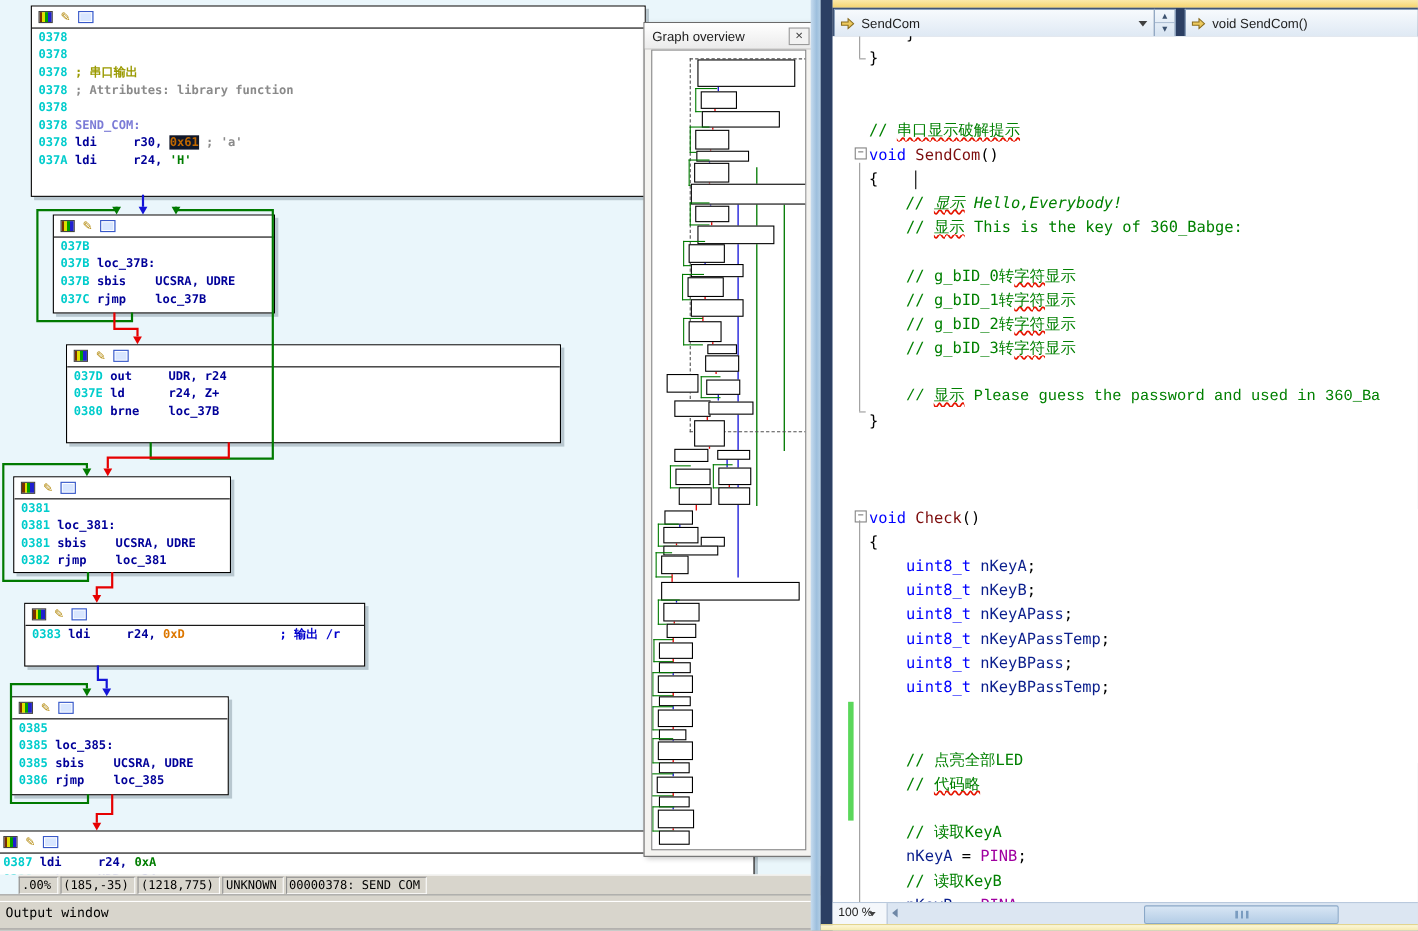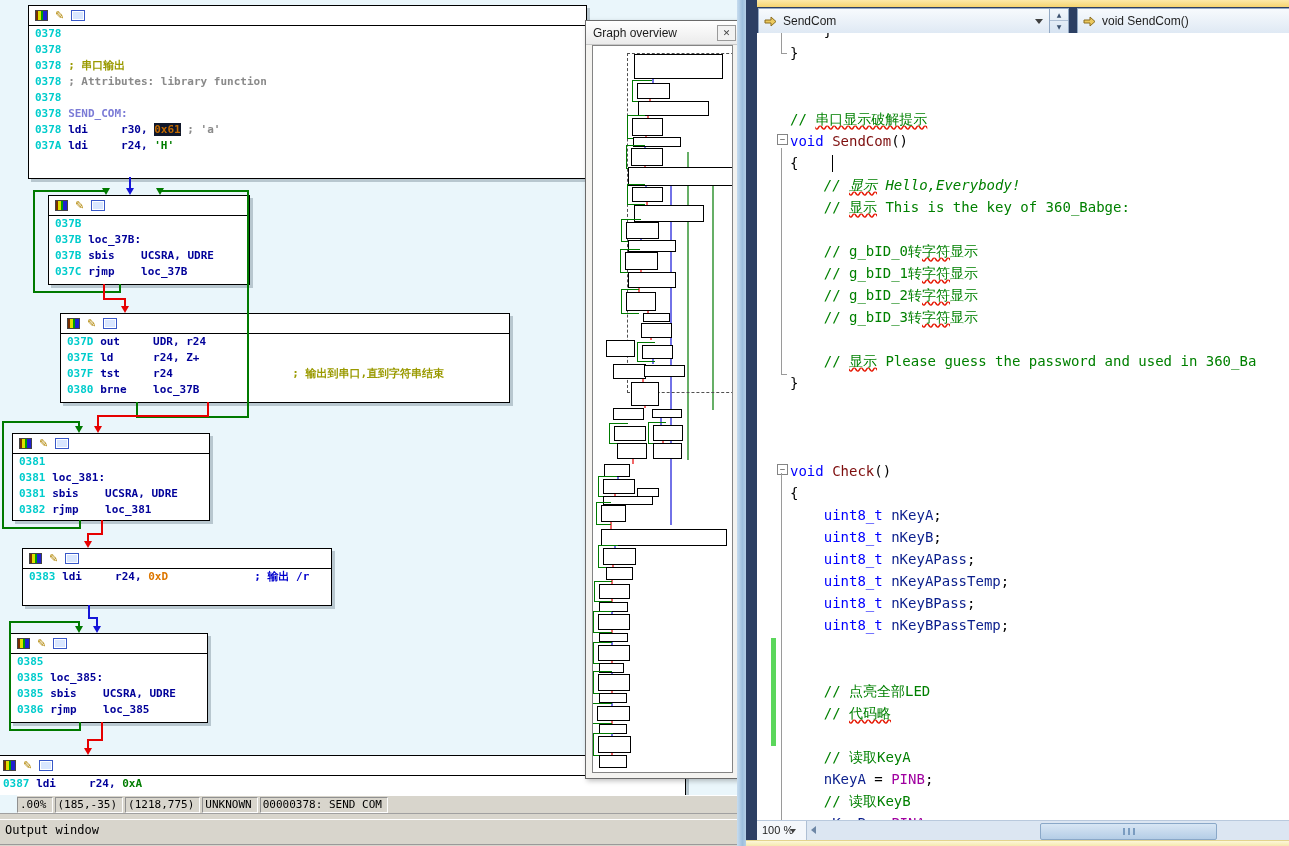--- a/index.html
+++ b/index.html
@@ -102,21 +102,20 @@
         <pre class="asm"><span class="a">037C </span><span class="i">rjmp    loc_37B</span></pre>
       </div>
       <div class="blk" style="left: 60px; top: 313px; width: 448px; height: 88px;">
         <div class="blkhdr">
           <span class="ic ic1"></span>
           <span class="ic ic2">✎</span>
           <span class="ic ic3"></span>
         </div>
         <pre class="asm"><span class="a">037D </span><span class="i">out     UDR, r24</span></pre>
         <pre class="asm"><span class="a">037E </span><span class="i">ld      r24, Z+</span></pre>
-        <pre class="asm"><span class="a">037F </span><span class="i">tst     r24</span><span class="i">                  </span><span class="m">; 输出到串口,直到字符串结束</span></pre>
         <pre class="asm"><span class="a">0380 </span><span class="i">brne    loc_37B</span></pre>
       </div>
       <div class="blk" style="left: 12px; top: 433px; width: 196px; height: 86px;">
         <div class="blkhdr">
           <span class="ic ic1"></span>
           <span class="ic ic2">✎</span>
           <span class="ic ic3"></span>
         </div>
         <pre class="asm"><span class="a">0381</span></pre>
         <pre class="asm"><span class="a">0381 </span><span class="i">loc_381:</span></pre>
@@ -341,21 +340,21 @@
         <div class="eline" style="top: 97px;"><span class="kw">void</span><span class="pl"> </span><span class="fn">SendCom</span><span class="pl">()</span></div>
         <div class="eline" style="top: 119px;"><span class="pl">{</span><span class="caret" style="left: 41.5px;"></span></div>
         <div class="eline" style="top: 141px; font-style: italic;"><span class="cm">    // </span><span class="cm sq">显示</span><span class="cm"> Hello,Everybody!</span></div>
         <div class="eline" style="top: 163px;"><span class="cm">    // </span><span class="cm sq">显示</span><span class="cm"> This is the key of 360_Babge:</span></div>
         <div class="eline" style="top: 185px;"></div>
         <div class="eline" style="top: 207px;"><span class="cm">    // g_bID_0转</span><span class="cm sq">字符</span><span class="cm">显示</span></div>
         <div class="eline" style="top: 229px;"><span class="cm">    // g_bID_1转</span><span class="cm sq">字符</span><span class="cm">显示</span></div>
         <div class="eline" style="top: 251px;"><span class="cm">    // g_bID_2转</span><span class="cm sq">字符</span><span class="cm">显示</span></div>
         <div class="eline" style="top: 273px;"><span class="cm">    // g_bID_3转</span><span class="cm sq">字符</span><span class="cm">显示</span></div>
         <div class="eline" style="top: 295px;"></div>
-        <div class="eline" style="top: 317px;"><span class="cm">    // </span><span class="cm sq">显示</span><span class="cm"> Please guess the password and used in 360_Ba</span></div>
+        <div class="eline" style="top: 317px; font-family: Liberation Mono, monospace;"><span class="cm">    // </span><span class="cm sq">显示</span><span class="cm"> Please guess the password and used in 360_Ba</span></div>
         <div class="eline" style="top: 339px;"><span class="pl">}</span></div>
         <div class="eline" style="top: 361px;"></div>
         <div class="eline" style="top: 383px;"></div>
         <div class="eline" style="top: 405px;"></div>
         <div class="eline" style="top: 427px;"><span class="kw">void</span><span class="pl"> </span><span class="fn">Check</span><span class="pl">()</span></div>
         <div class="eline" style="top: 449px;"><span class="pl">{</span></div>
         <div class="eline" style="top: 471px;"><span class="pl">    </span><span class="ty">uint8_t</span><span class="pl"> </span><span class="id">nKeyA</span><span class="pl">;</span></div>
         <div class="eline" style="top: 493px;"><span class="pl">    </span><span class="ty">uint8_t</span><span class="pl"> </span><span class="id">nKeyB</span><span class="pl">;</span></div>
         <div class="eline" style="top: 515px;"><span class="pl">    </span><span class="ty">uint8_t</span><span class="pl"> </span><span class="id">nKeyAPass</span><span class="pl">;</span></div>
         <div class="eline" style="top: 537px;"><span class="pl">    </span><span class="ty">uint8_t</span><span class="pl"> </span><span class="id">nKeyAPassTemp</span><span class="pl">;</span></div>

